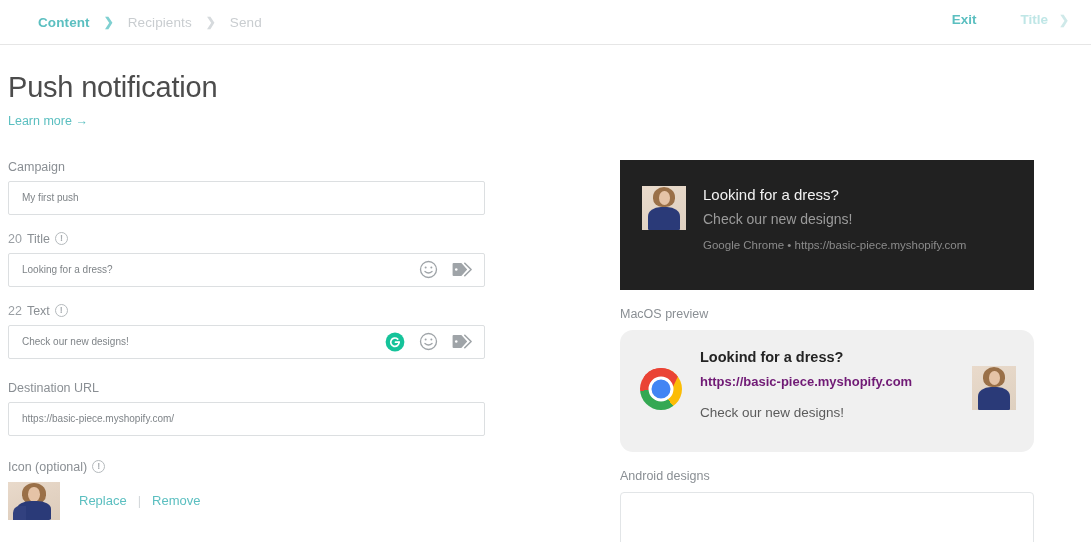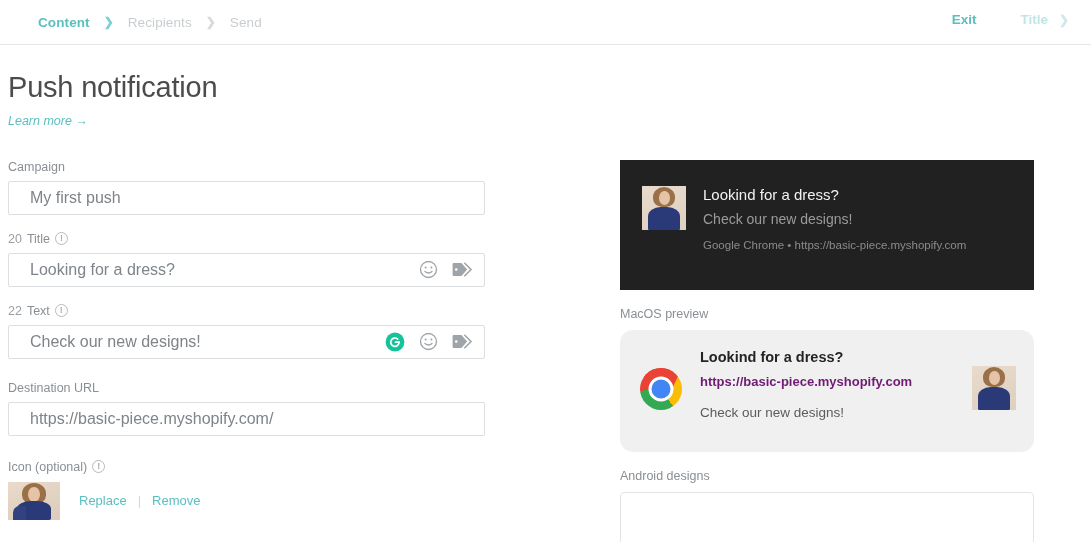--- a/index.html
+++ b/index.html
@@ -76,21 +76,20 @@
     letter-spacing: -0.2px;
     line-height: 1.1;
   }
   .learn-more {
     display: inline-block;
     margin-top: 10px;
     font-size: 12.5px;
     color: #5bbfc0;
     text-decoration: none;
     cursor: pointer;
-    font-style: italic;
   }
 
   
   .main {
     display: flex;
     padding-left: 8px;
     padding-top: 31px;
   }
   .col-left  { width: 612px; }
   .col-right { width: 471px; padding-left: 0px; }
@@ -120,23 +119,23 @@
     cursor: pointer;
     position: relative;
     top: 0px;
   }
   .input-wrap { position: relative; width: 477px; }
   .text-input {
     width: 100%;
     height: 34px;
     border: 1px solid #dcdfe1;
     border-radius: 2px;
-    padding: 0 92px 0 21px;
+    padding: 0 92px 0 13px;
     font-family: "Liberation Sans", sans-serif;
-    font-size: 16px;
+    font-size: 10px;
     color: #7f8488;
     background: #fff;
     outline: none;
   }
   .text-input.plain { padding-right: 13px; }
   .input-icons {
     position: absolute;
     right: 12px; top: 0;
     height: 34px;
     display: flex;

